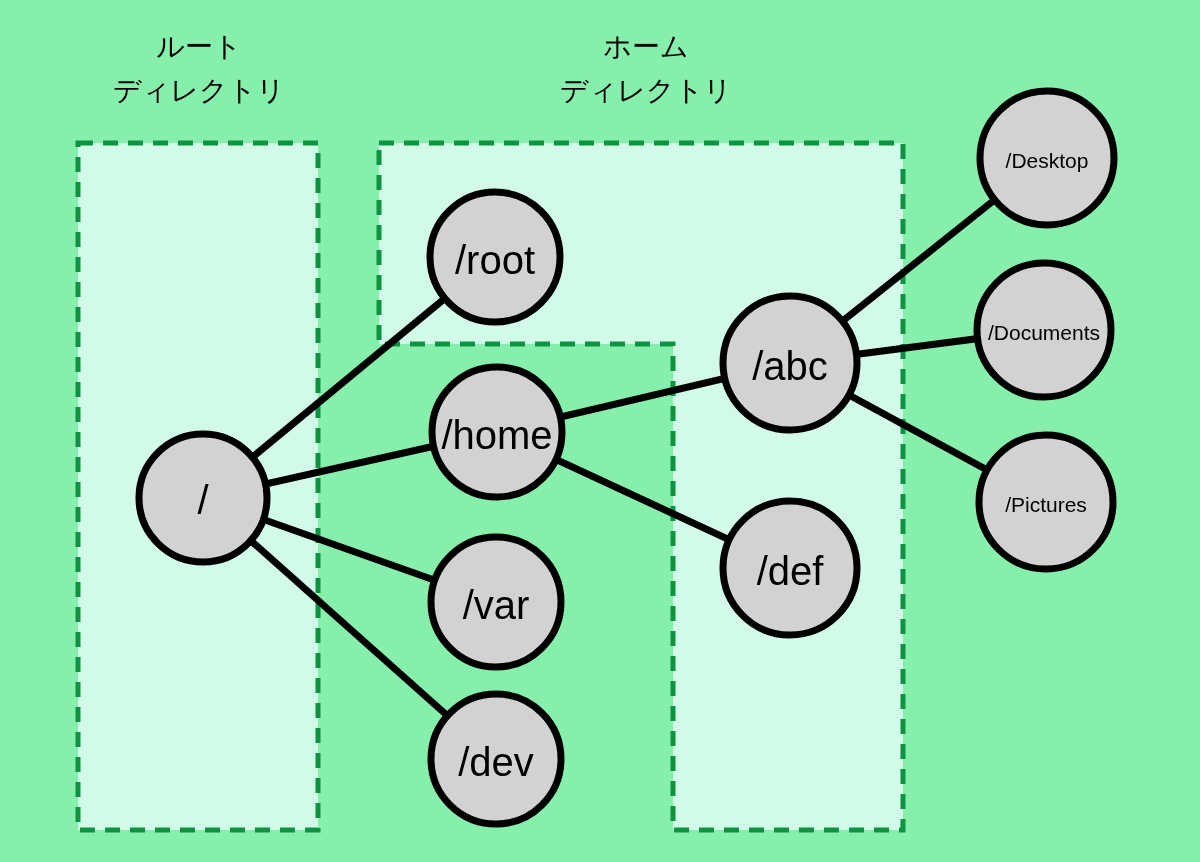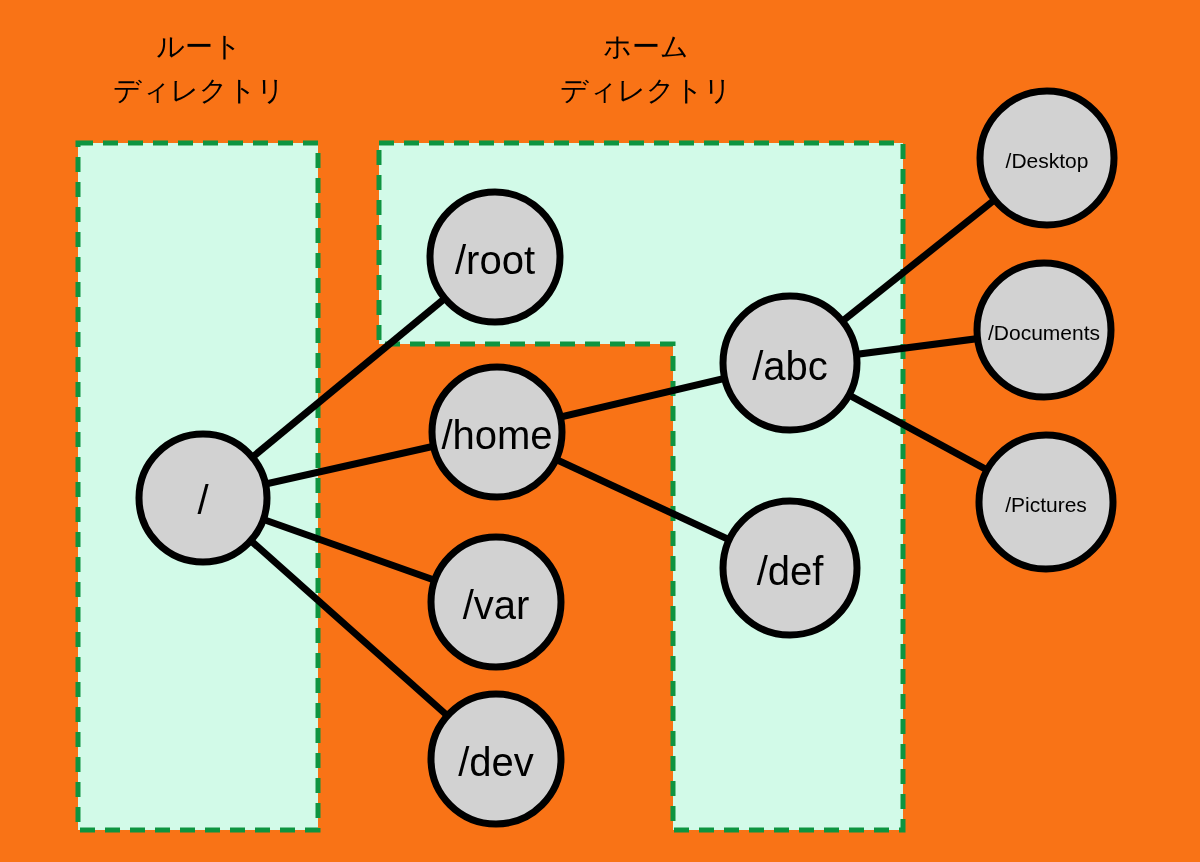--- a/index.html
+++ b/index.html
@@ -4,21 +4,21 @@
 <style>
   html, body {
     margin: 0;
     padding: 0;
     background: #ffffff;
   }
   .canvas {
     position: relative;
     width: 1200px;
     height: 862px;
-    background: #f97316;
+    background: #86efac;
     font-family: "Liberation Sans", "DejaVu Sans", sans-serif;
   }
   svg { display: block; }
   .region {
     fill: #d2fae8;
     stroke: #0e9440;
     stroke-width: 5;
     stroke-dasharray: 15 10;
   }
   .edge {

